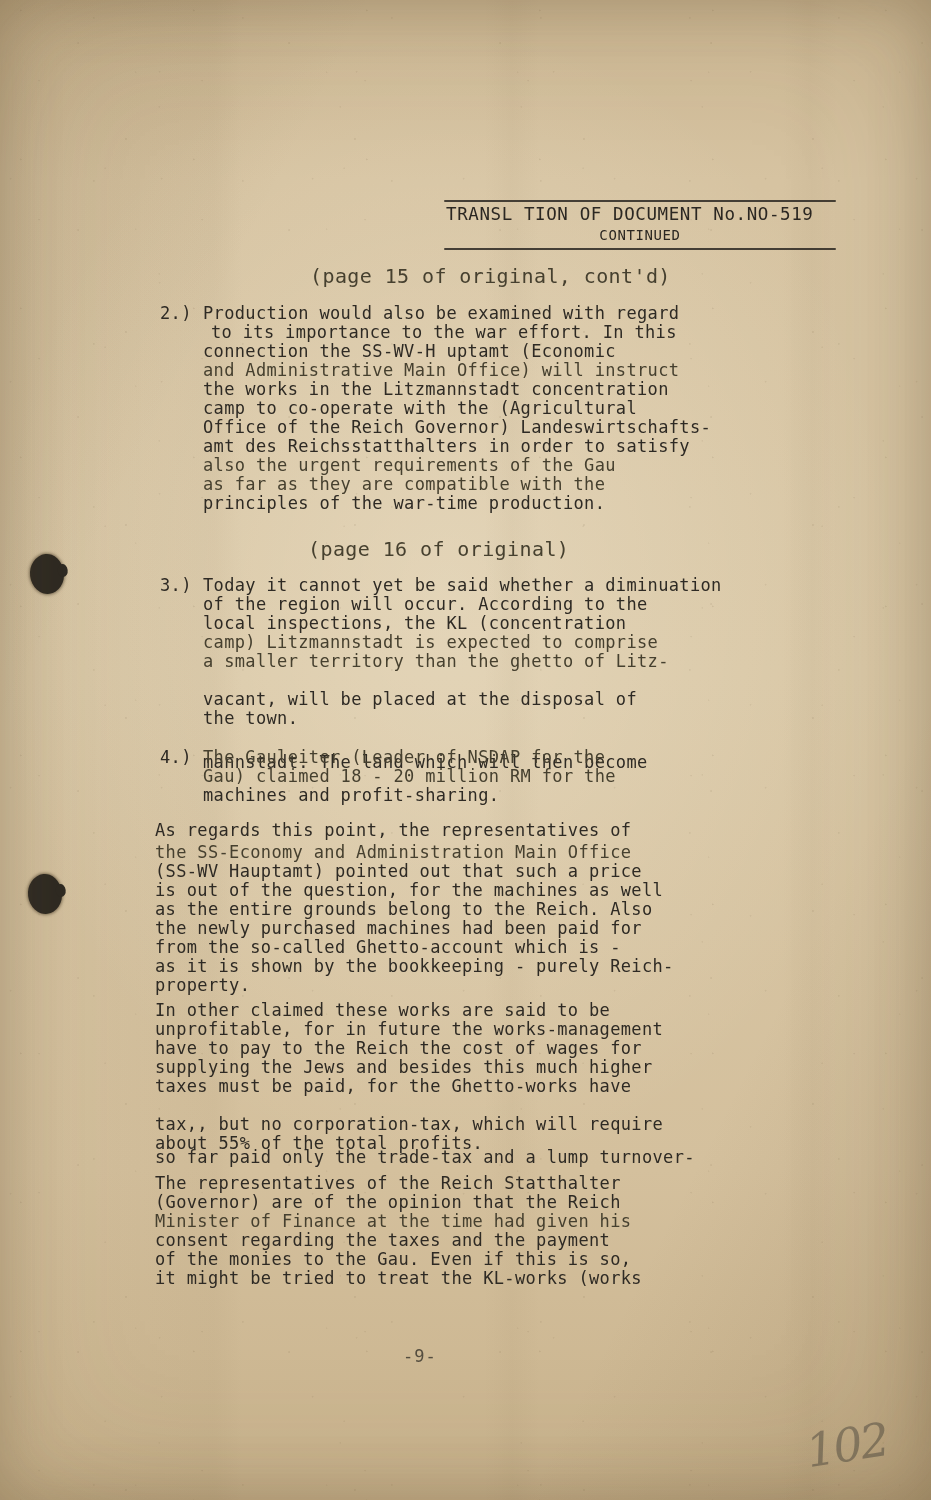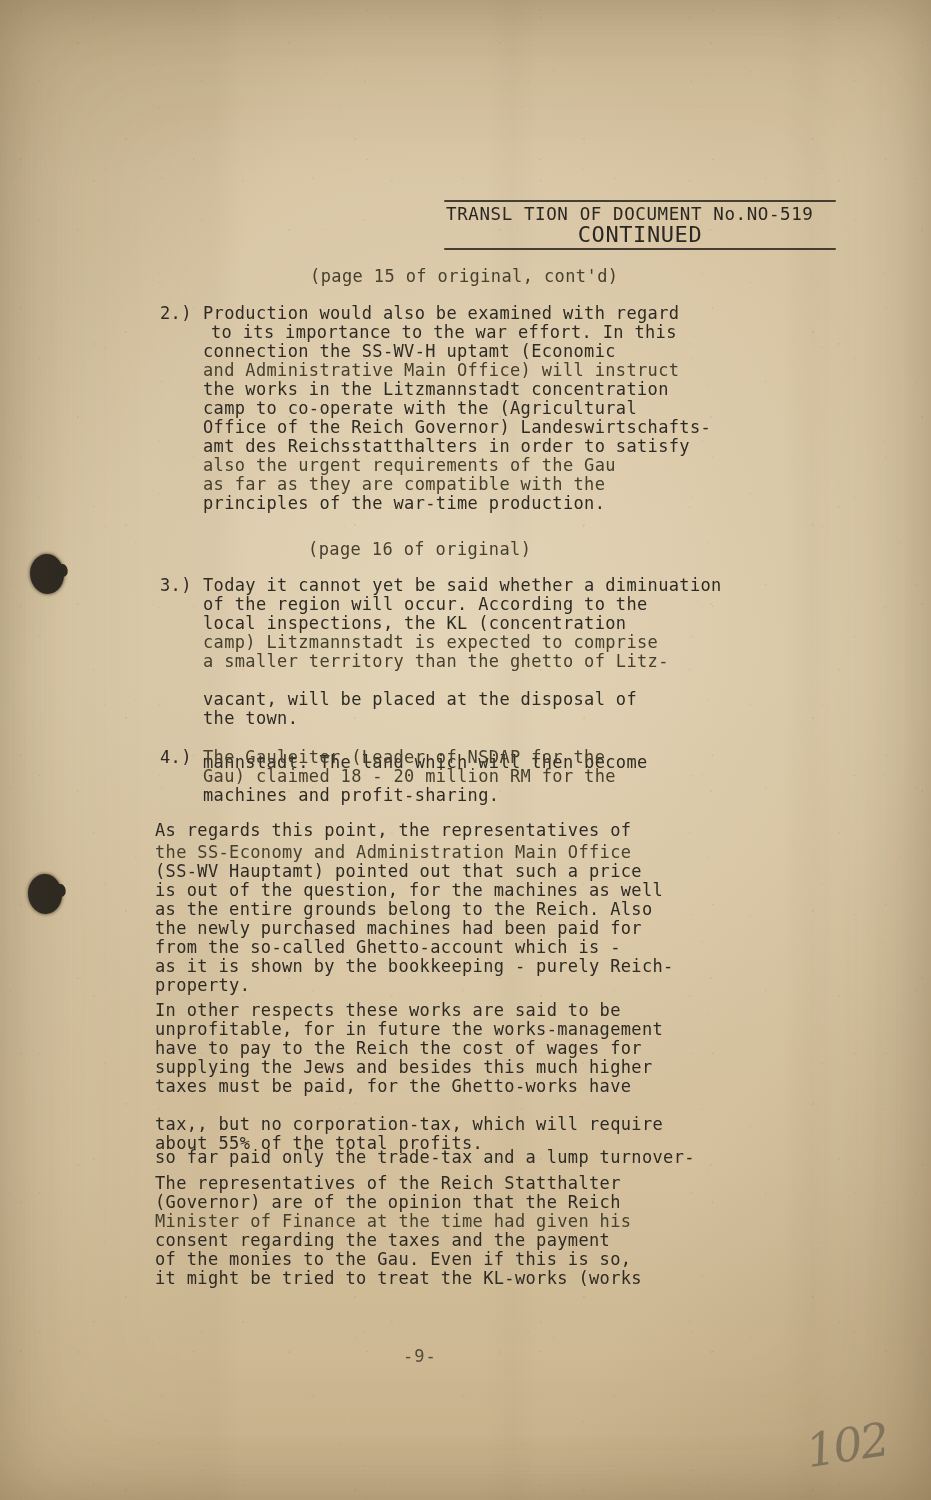--- a/index.html
+++ b/index.html
@@ -97,21 +97,21 @@
   .rule-bottom { margin-top: 3px; border-top-width: 2px; }
 
   .header-line-1 {
     font-size: 17.5px;
     letter-spacing: 0.6px;
     white-space: nowrap;
     line-height: 21px;
     padding-left: 2px;
   }
   .header-line-2 {
-    font-size: 22px;
+    font-size: 14px;
     letter-spacing: 0.6px;
     text-align: center;
     line-height: 20px;
   }
 
   
   .body {
     position: absolute;
     left: 0;
     top: 0;
@@ -121,21 +121,21 @@
   .tline {
     position: absolute;
     font-size: 17px;
     line-height: 20px;
     letter-spacing: 0.35px;
     white-space: pre;
     color: #2e2a24;
   }
   .ink-mid   { color: #46402f; }
 
-  .center-note { font-size: 17px; letter-spacing: 0.4px; }
+  .center-note { font-size: 20px; letter-spacing: 0.4px; }
 
   .page-number {
     position: absolute;
     left: 403px;
     top: 1346px;
     font-size: 17px;
     letter-spacing: 1px;
     color: #4a4438;
     opacity: 0.92;
   }
@@ -219,21 +219,21 @@
     <div class="tline" style="left:155px; top:784px;margin-top:36px;">As regards this point, the representatives of</div>
     <div class="tline ink-mid" style="left:155px; top:842px;">the SS-Economy and Administration Main Office</div>
     <div class="tline" style="left:155px; top:861px;">(SS-WV Hauptamt) pointed out that such a price</div>
     <div class="tline" style="left:155px; top:880px;">is out of the question, for the machines as well</div>
     <div class="tline" style="left:155px; top:899px;">as the entire grounds belong to the Reich. Also</div>
     <div class="tline" style="left:155px; top:918px;">the newly purchased machines had been paid for</div>
     <div class="tline" style="left:155px; top:937px;">from the so-called Ghetto-account which is -</div>
     <div class="tline" style="left:155px; top:956px;">as it is shown by the bookkeeping - purely Reich-</div>
     <div class="tline" style="left:155px; top:975px;">property.</div>
 
-    <div class="tline" style="left:155px; top:1000px;">In other respects these works are said to be</div>
+    <div class="tline" style="left:155px; top:1000px;">In other claimed these works are said to be</div>
     <div class="tline" style="left:155px; top:1019px;">unprofitable, for in future the works-management</div>
     <div class="tline" style="left:155px; top:1038px;">have to pay to the Reich the cost of wages for</div>
     <div class="tline" style="left:155px; top:1057px;">supplying the Jews and besides this much higher</div>
     <div class="tline" style="left:155px; top:1076px;">taxes must be paid, for the Ghetto-works have</div>
     <div class="tline" style="left:155px; top:1147px;">so far paid only the trade-tax and a lump turnover-</div>
     <div class="tline" style="left:155px; top:1114px;">tax,, but no corporation-tax, which will require</div>
     <div class="tline" style="left:155px; top:1133px;">about 55% of the total profits.</div>
 
     <div class="tline" style="left:155px; top:1173px;">The representatives of the Reich Statthalter</div>
     <div class="tline" style="left:155px; top:1192px;">(Governor) are of the opinion that the Reich</div>

